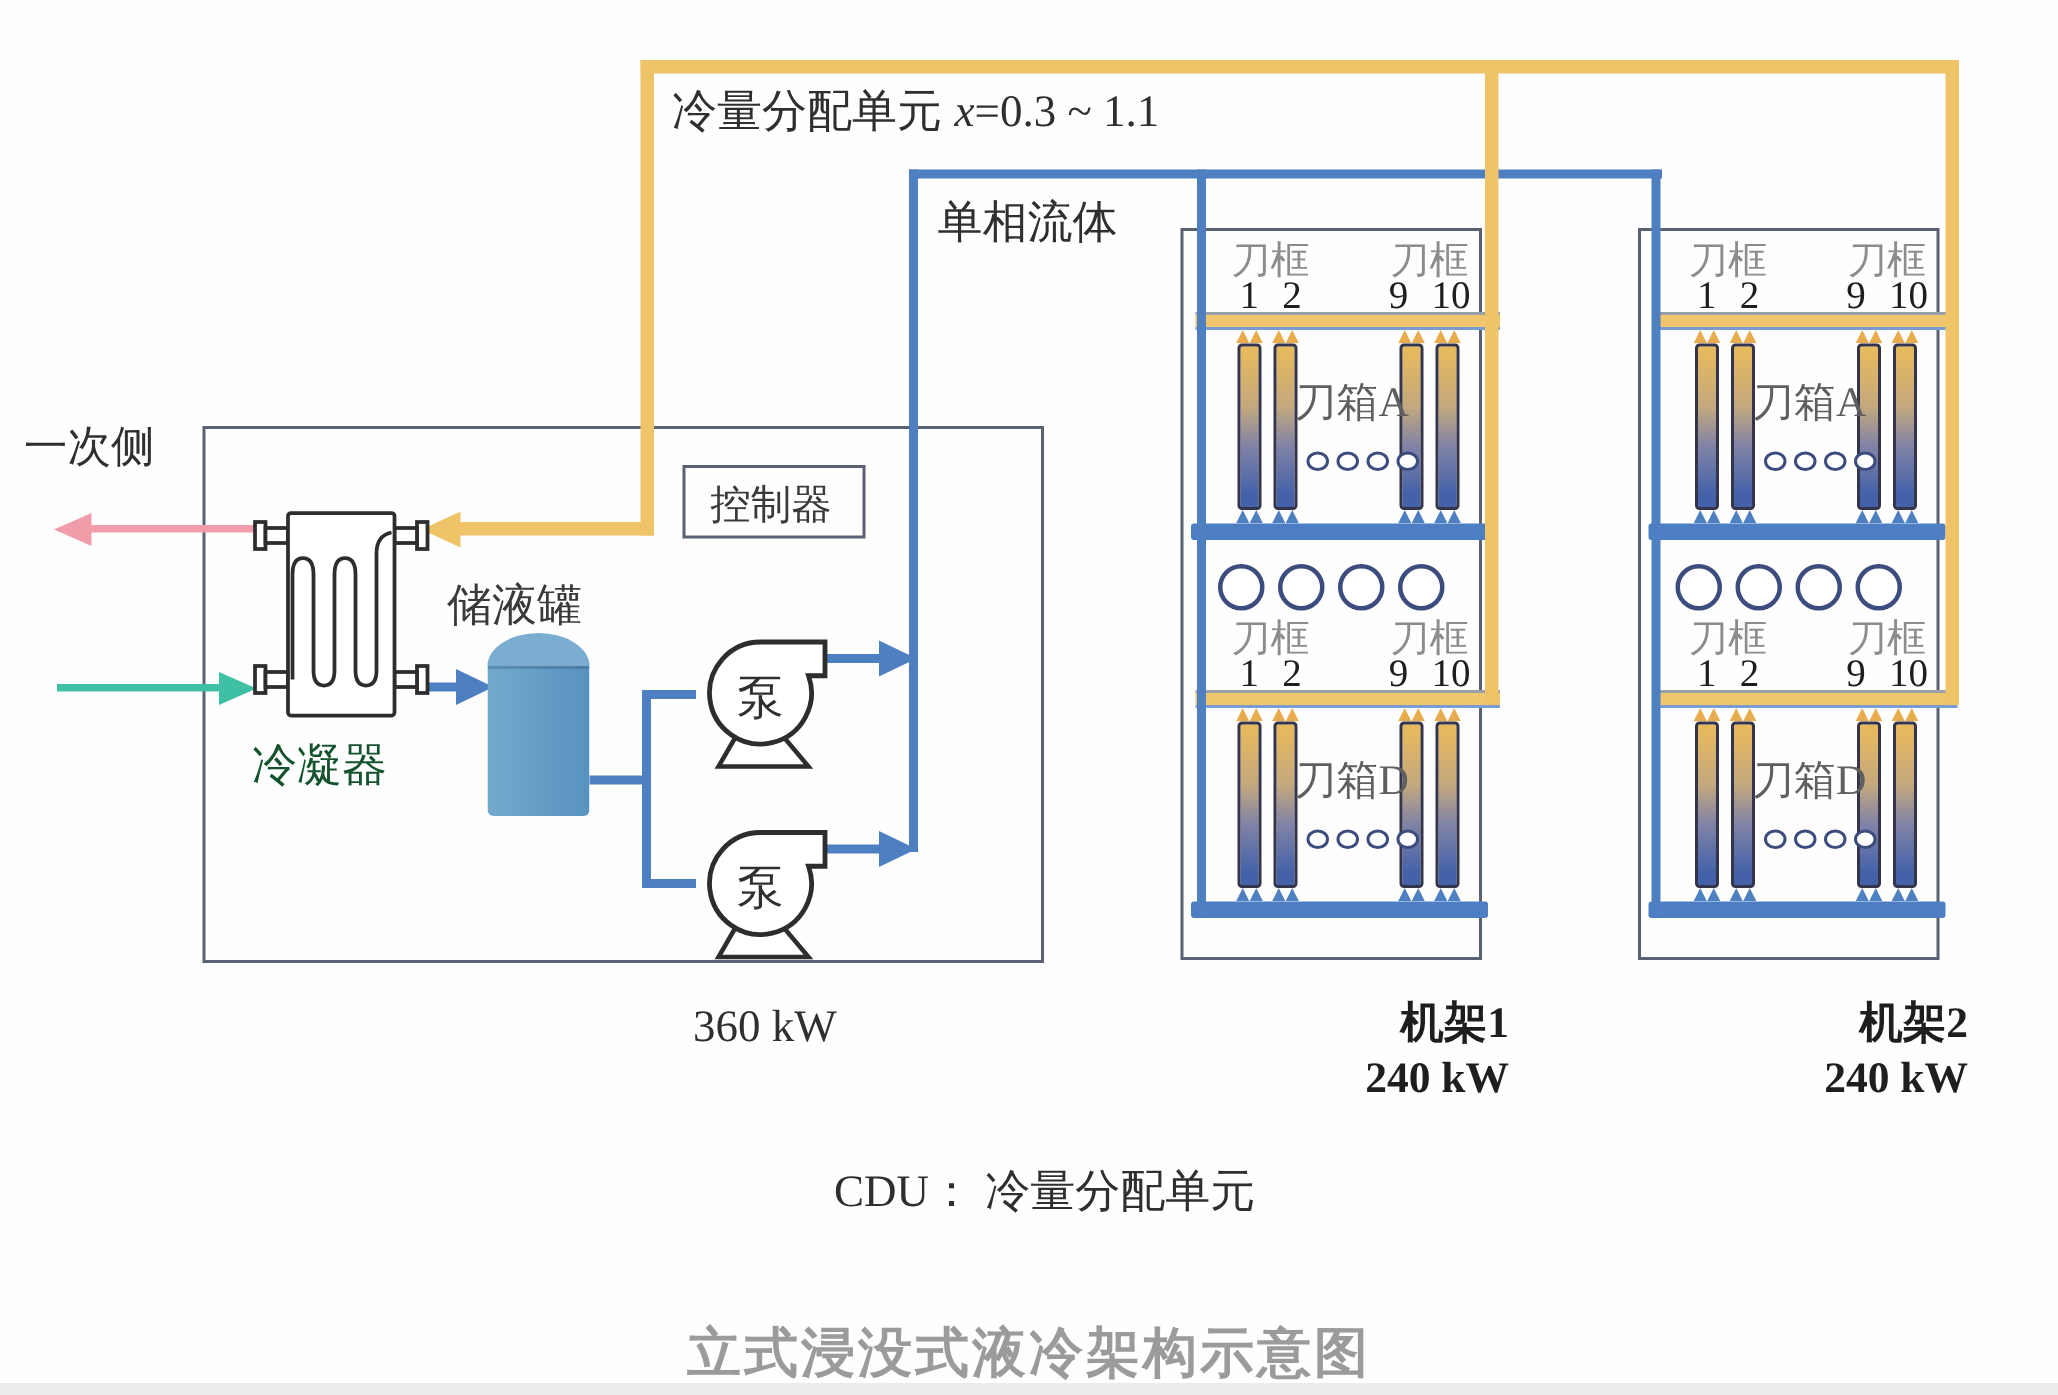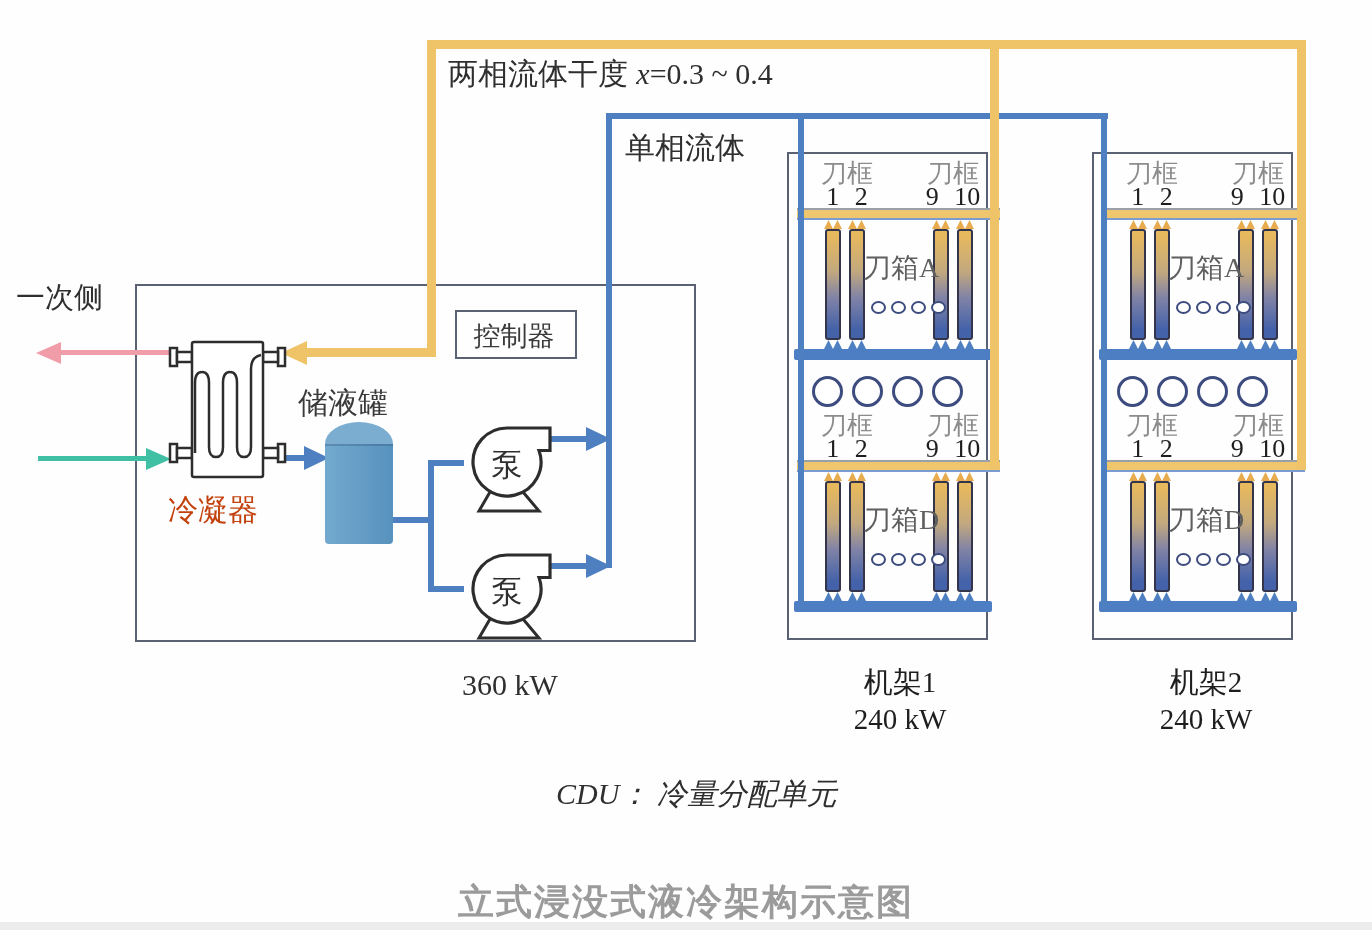--- a/index.html
+++ b/index.html
@@ -48,22 +48,22 @@
   .dot{width:11px;height:9px;border:2.5px solid #3d4c7e;border-radius:50%;background:#fff;}
   .circles{position:absolute;top:222px;left:0;right:0;display:flex;justify-content:center;gap:9px;}
   .circle{width:25px;height:25px;border:3.5px solid #3d4c7e;border-radius:50%;background:#fff;}
   
   .tank{position:absolute;left:325px;top:422px;width:68px;height:122px;}
   .tank-dome{height:22px;background:#7BADD1;border-radius:50% 50% 0 0 / 100% 100% 0 0;}
   .tank-body{height:98px;background:linear-gradient(90deg,#73A9CE,#5792BE);
              border-top:2px solid rgba(30,60,90,.25);border-radius:0 0 4px 4px;}
   .pump-label{position:absolute;width:44px;text-align:center;font-size:31px;color:#2f2f2f;
               font-family:"Liberation Serif",serif;}
-  .rack-caption{position:absolute;width:212px;text-align:center;color:#1e1e1e;font-size:29px;
-                font-family:"Liberation Serif",serif;line-height:37px;}
+  .rack-caption{position:absolute;width:212px;text-align:right;color:#1e1e1e;font-size:29px;
+                font-family:"Liberation Serif",serif;line-height:37px;font-weight:bold;}
   .caption-gray{position:absolute;left:0;width:100%;text-align:center;color:#9b9b9b;font-size:36px;
                 font-weight:bold;letter-spacing:2px;font-family:"Liberation Sans",sans-serif;}
   .watermark{position:absolute;left:995px;top:746px;display:flex;align-items:center;gap:12px;
              color:#b6b6b6;font-size:33px;letter-spacing:4px;font-family:"Liberation Sans",sans-serif;}
   .footer-band{position:absolute;left:0;bottom:0;width:100%;height:8px;background:#ececec;}
 </style>
 </head>
 <body>
 
 <div class="canvas">
@@ -324,37 +324,37 @@
   <svg class="abs" style="left:460px;top:541px;" width="100" height="100" viewBox="0 0 100 100">
     <path d="M30,78 L19,97 H79 L63,78 Z" fill="#fff" stroke="#2d2d2d" stroke-width="3"></path>
     <path d="M47,14 H90 V36.5 H79 A34,34 0 1 1 47,14 Z" fill="#fff" stroke="#2d2d2d" stroke-width="3.2"></path>
   </svg>
   <div class="pump-label" style="left:485px;top:571px;">泵</div>
 
   <div class="frame-box" style="left:455px;top:310px;width:118px;height:45px;"></div>
   <div class="t-sans" style="left:455px;top:318px;width:118px;text-align:center;font-size:27px;color:#3a3a3a;">控制器</div>
 
   <div class="t-sans" style="left:448px;top:54px;font-size:30px;">
-    <span>两相流体干度 </span><span class="eq-var">x</span><span class="eq-rest">=0.3 ~ 0.4</span>
+    <span>冷量分配单元 </span><span class="eq-var">x</span><span class="eq-rest">=0.3 ~ 1.1</span>
   </div>
   <div class="t-sans" style="left:625px;top:128px;font-size:30px;">单相流体</div>
   <div class="t-sans" style="left:16px;top:278px;font-size:29px;">一次侧</div>
   <div class="t-sans" style="left:298px;top:383px;font-size:30px;color:#3a3a3a;">储液罐</div>
-  <div class="t-sans" style="left:168px;top:490px;font-size:30px;color:#c2410c;">冷凝器</div>
+  <div class="t-sans" style="left:168px;top:490px;font-size:30px;color:#14532d;">冷凝器</div>
 
   <div class="t-serif" style="left:462px;top:668px;font-size:30px;">360 kW</div>
 
   <div class="rack-caption" style="left:794px;top:664px;">
     <div>机架1</div>
     <div>240 kW</div>
   </div>
   <div class="rack-caption" style="left:1100px;top:664px;">
     <div>机架2</div>
     <div>240 kW</div>
   </div>
 
-  <div class="t-serif" style="left:556px;top:774px;font-size:30px;font-style:italic;">CDU：  冷量分配单元</div>
+  <div class="t-serif" style="left:556px;top:774px;font-size:30px;">CDU：  冷量分配单元</div>
 
 
   <div class="caption-gray" style="top:878px;">立式浸没式液冷架构示意图</div>
 
   <div class="footer-band"></div>
 </div>
 
 </body></html>

